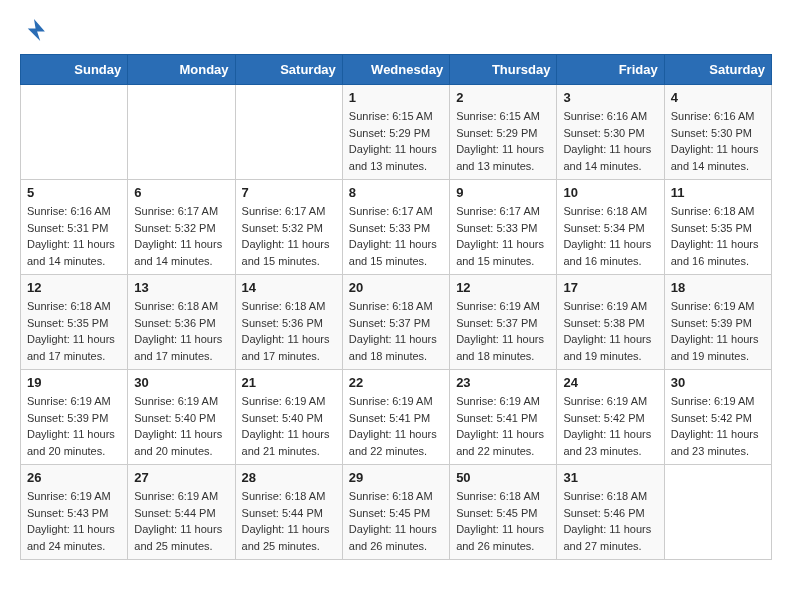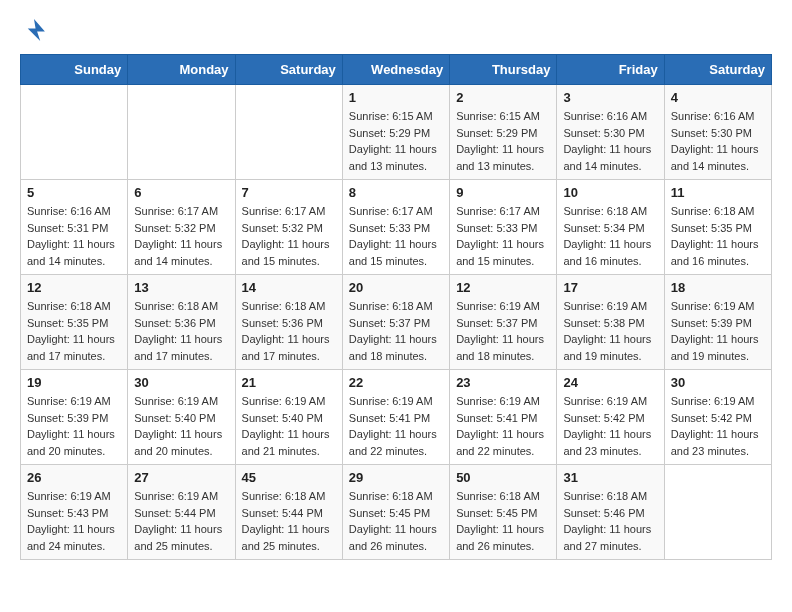--- a/index.html
+++ b/index.html
@@ -283,21 +283,21 @@
 Sunset: 5:43 PM
 Daylight: 11 hours and 24 minutes.</div>
         </td>
         <td>
           <span class="day-num">27</span>
           <div class="day-info" style="white-space: pre-line;">Sunrise: 6:19 AM
 Sunset: 5:44 PM
 Daylight: 11 hours and 25 minutes.</div>
         </td>
         <td>
-          <span class="day-num">45</span>
+          <span class="day-num">28</span>
           <div class="day-info" style="white-space: pre-line;">Sunrise: 6:18 AM
 Sunset: 5:44 PM
 Daylight: 11 hours and 25 minutes.</div>
         </td>
         <td>
           <span class="day-num">29</span>
           <div class="day-info" style="white-space: pre-line;">Sunrise: 6:18 AM
 Sunset: 5:45 PM
 Daylight: 11 hours and 26 minutes.</div>
         </td>

